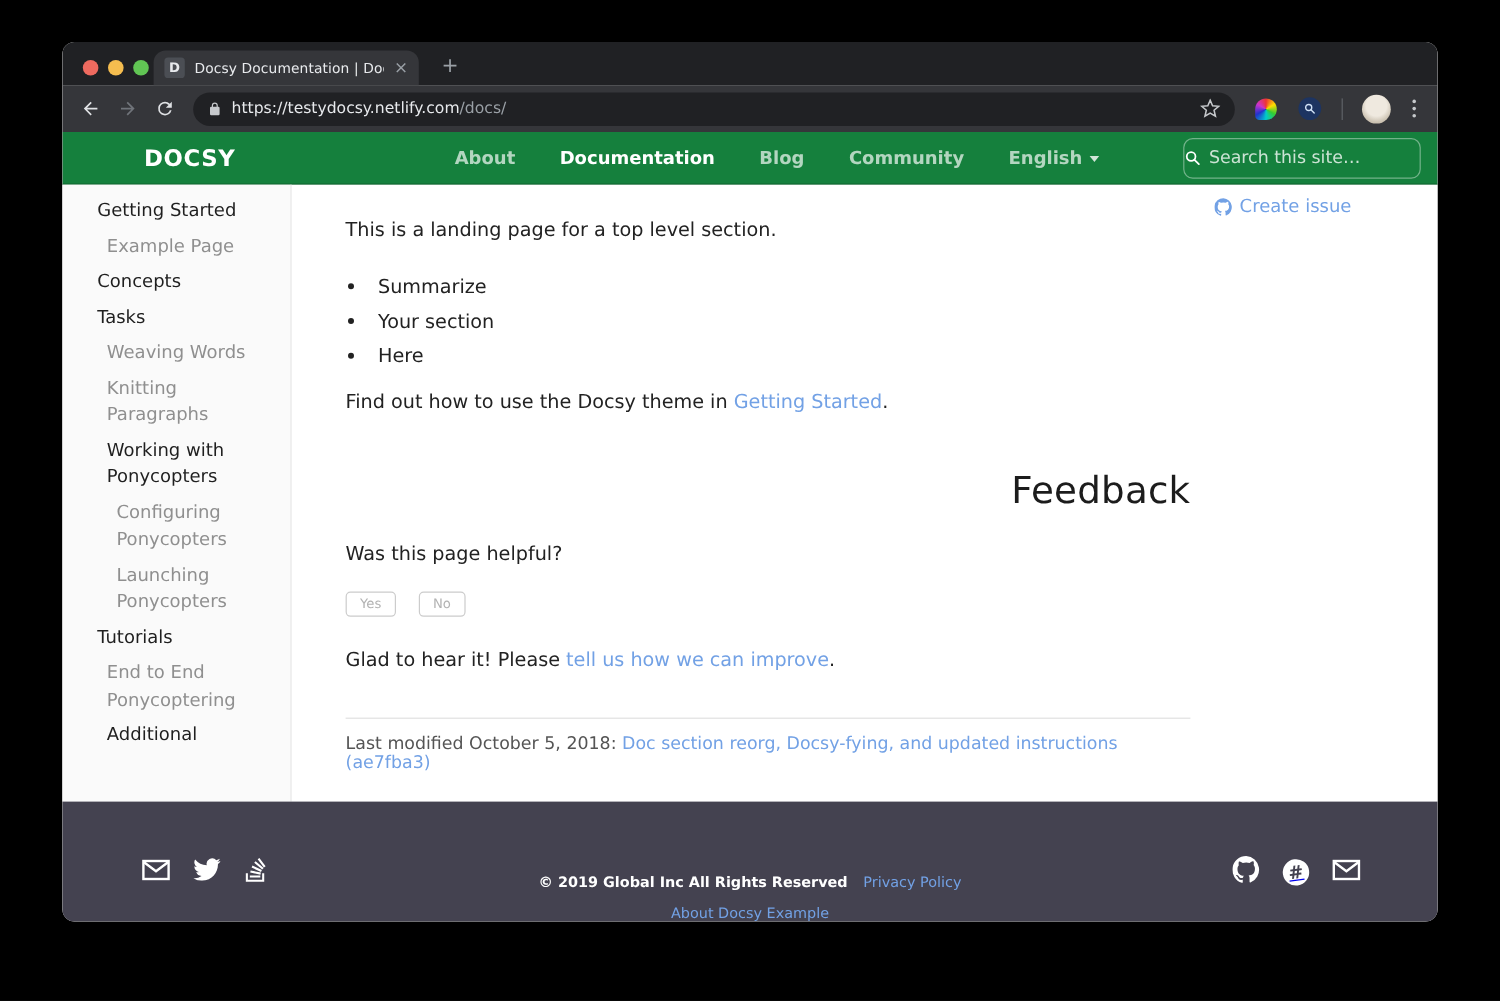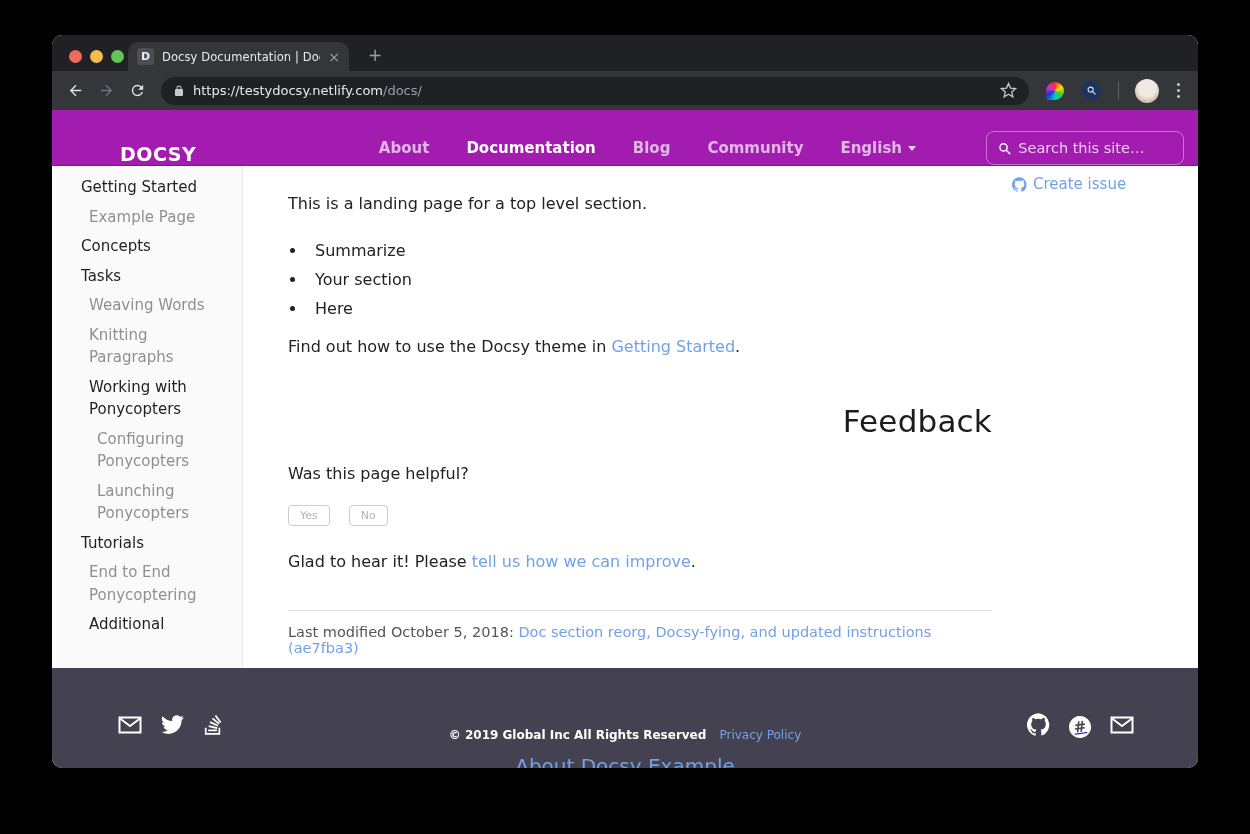--- a/index.html
+++ b/index.html
@@ -32,30 +32,30 @@
     background:conic-gradient(#e33,#fd0,#3c3,#0cc,#23c,#c3c,#e33); margin:0 7px; }
   .ext-key { width:19px; height:19px; border-radius:50%; background:#1d3461; margin:0 7px;
     display:flex; align-items:center; justify-content:center; }
   .tb-sep { width:1px; height:18px; background:#5f6368; margin:0 6px; }
   .avatar { width:24px; height:24px; border-radius:50%; margin:0 6px;
     background:radial-gradient(circle at 50% 38%, #efe9df 0 45%, #cdc4b4 70%, #b9ad99 100%); }
   .menu-dots { display:flex; flex-direction:column; gap:2.5px; margin:0 8px; }
   .menu-dots i { width:3.5px; height:3.5px; border-radius:50%; background:#c6c9cc; }
 
   
-  .navbar { height:56px; background:#a21caf; display:flex; align-items:flex-end;
+  .navbar { height:44px; background:#15803d; display:flex; align-items:center;
     padding:0 14px 0 68px; border-bottom:1px solid rgba(0,0,0,.22); flex-shrink:0; }
   .logo { color:#fff; font-size:19px; font-weight:bold; letter-spacing:.5px; }
   .nav-links { margin-left:auto; display:flex; align-items:center; gap:37px; }
   .nav-link { color:rgba(255,255,255,.68); font-size:15px; font-weight:bold; text-decoration:none; white-space:nowrap; }
   .nav-link.active { color:#fff; }
   .caret { display:inline-block; margin-left:6px; vertical-align:2px;
     border-left:4.5px solid transparent; border-right:4.5px solid transparent; border-top:5px solid rgba(255,255,255,.8); }
   .searchbox { margin-left:33px; width:198px; height:34px; border:1px solid rgba(255,255,255,.4);
-    border-radius:8px; display:flex; align-items:center; padding:0 11px; gap:7px; }
+    border-radius:8px; display:flex; align-items:center; padding:0 0; gap:7px; }
   .searchbox input { background:transparent; border:none; outline:none; color:#fff;
     font-size:14.5px; width:100%; font-family:"DejaVu Sans",sans-serif; }
   .searchbox input::placeholder { color:rgba(255,255,255,.78); }
 
   
   .body-row { flex:1; display:flex; background:#fff; min-height:0; }
   .sidebar { width:191px; background:#fafafa; border-right:1px solid #e8e8e8; padding:10px 26px 0 0; flex-shrink:0; }
   .snav a { display:block; font-size:15px; line-height:1.5; text-decoration:none; margin-bottom:7px; }
   .snav .lvl0 { padding-left:29px; }
   .snav .lvl1 { padding-left:37px; }
@@ -82,21 +82,21 @@
   .toc-link { display:flex; align-items:center; gap:6px; font-size:15px; text-decoration:none; }
 
   
   .footer { height:100px; background:#444250; position:relative; flex-shrink:0; }
   .f-icons { position:absolute; top:45px; display:flex; gap:19px; align-items:center; }
   .f-icons.left { left:66px; }
   .f-icons.right { right:64px; }
   .f-center { position:absolute; top:56px; left:0; right:0; text-align:center; }
   .copyright { color:#fff; font-size:12px; font-weight:bold; }
   .f-link-sm { font-size:12px; text-decoration:none; font-weight:normal; margin-left:8px; }
-  .about-link { display:inline-block; margin-top:11px; font-size:20px; text-decoration:none; }
+  .about-link { display:inline-block; margin-top:11px; font-size:12px; text-decoration:none; }
   .slack-circle { width:22px; height:22px; background:#fff; border-radius:50%; color:#444250;
     display:flex; align-items:center; justify-content:center; font-size:15px; font-weight:bold; transform:rotate(-8deg); }
 </style>
 </head>
 <body>
 
 <div class="window">
 
   <div class="tabstrip">
     <div class="traffic">

